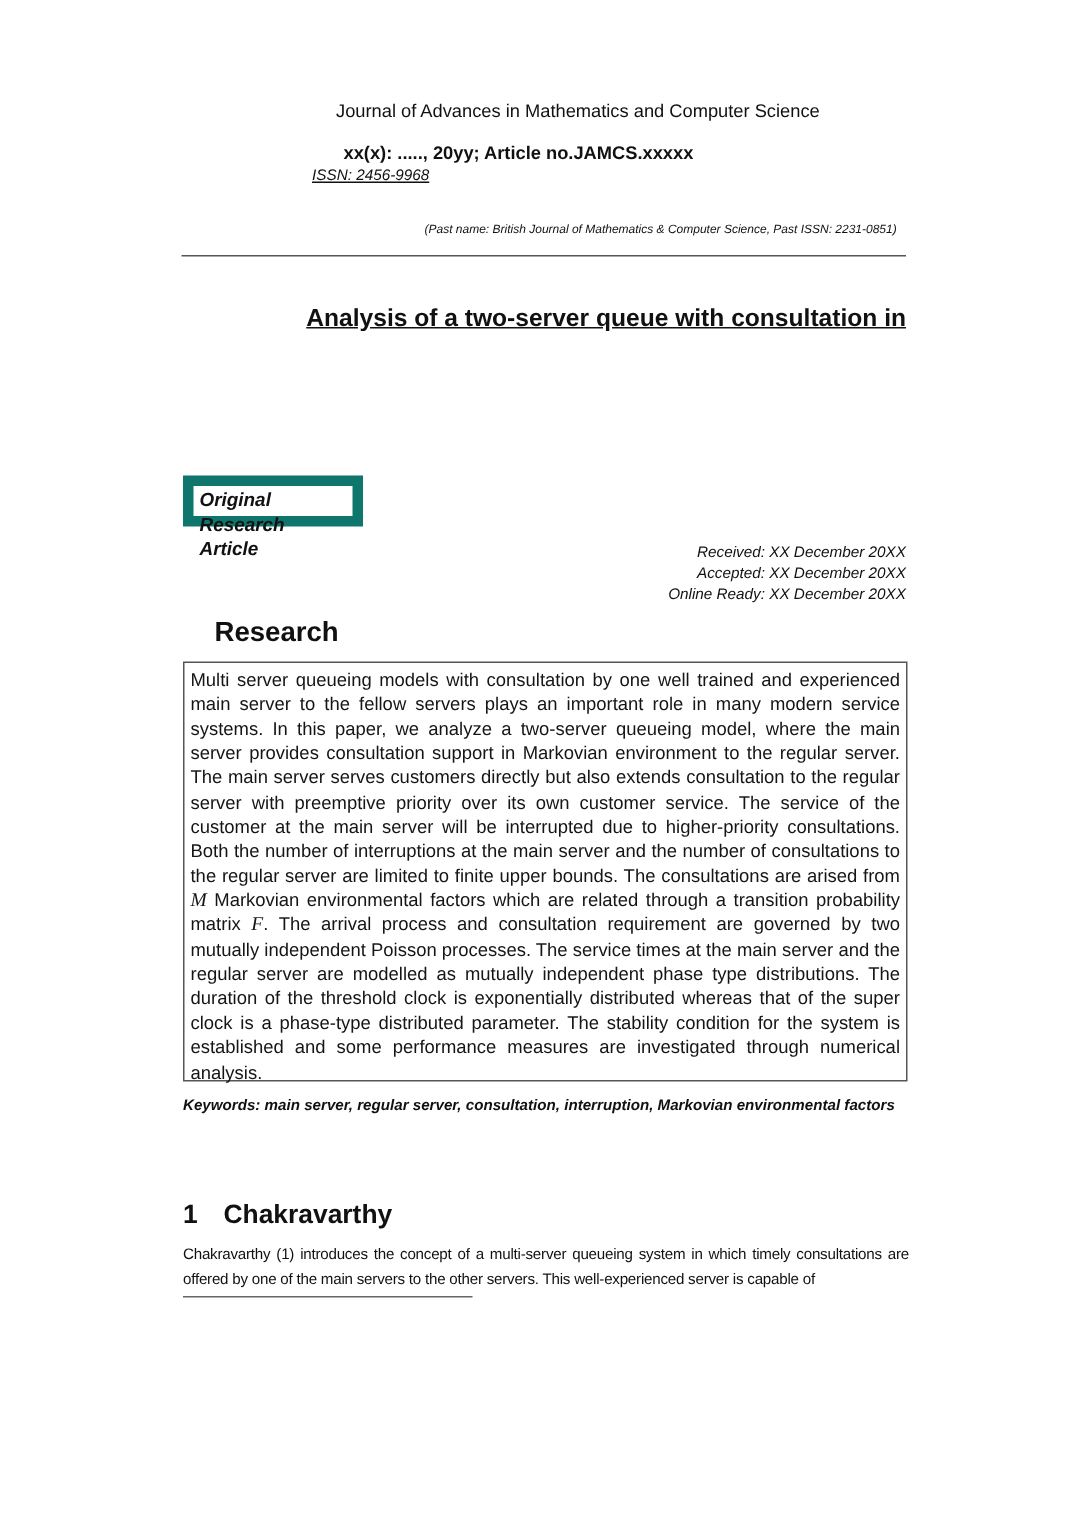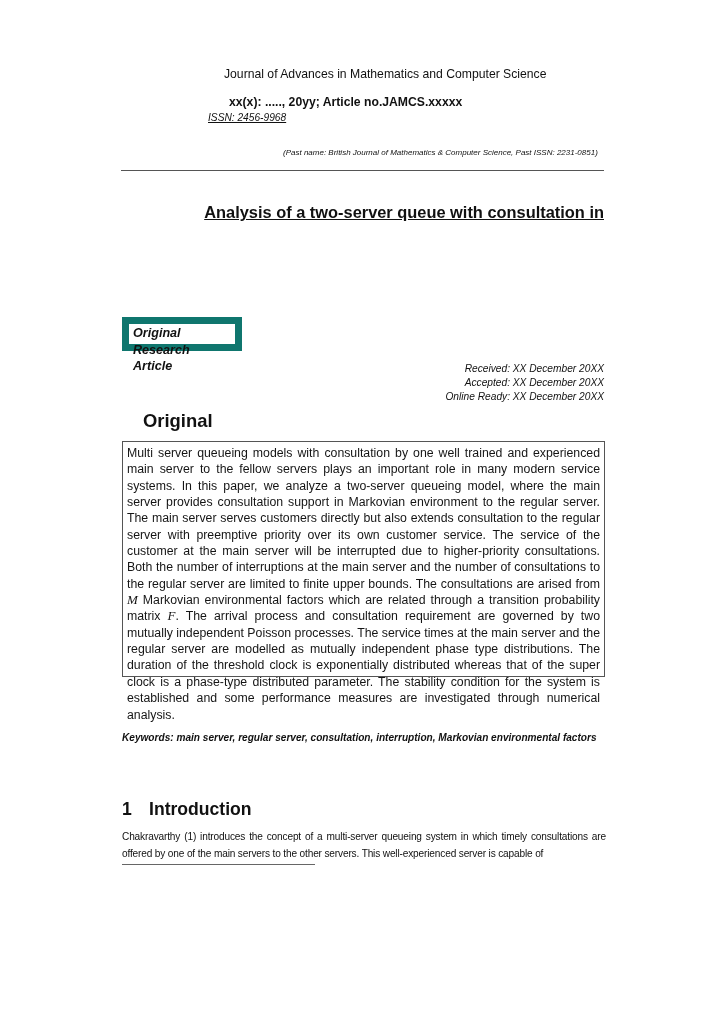--- a/index.html
+++ b/index.html
@@ -68,21 +68,21 @@
     font-size: 10.2px; font-style: italic;
     line-height: 13.8px;
   }
   .abstract-heading {
     left: 143px; top: 410px;
     font-size: 18.4px; font-weight: bold;
     white-space: nowrap;
   }
   .abstract-box {
     left: 122px; top: 441px;
-    width: 483px; height: 236px;
+    width: 483px; height: 280px;
     border: 1px solid #555;
     box-sizing: border-box;
     padding: 3px 4px 0 4px;
     font-size: 12.3px;
     line-height: 16.35px;
     text-align: justify;
     color: #151515;
   }
   .abstract-box .math { font-family: "Liberation Serif", serif; font-style: italic; font-size: 13px; }
   .keywords {
@@ -129,25 +129,25 @@
   <div>Original Research</div>
   <div>Article</div>
 </div>
 
 <div class="abs dates">
   <div>Received: XX December 20XX</div>
   <div>Accepted: XX December 20XX</div>
   <div>Online Ready: XX December 20XX</div>
 </div>
 
-<div class="abs abstract-heading">Original</div>
+<div class="abs abstract-heading">Research</div>
 
 <div class="abs abstract-box"><span>Multi server queueing models with consultation by one well trained and experienced main server to the fellow servers plays an important role in many modern service systems. In this paper, we analyze a two-server queueing model, where the main server provides consultation support in Markovian environment to the regular server. The main server serves customers directly but also extends consultation to the regular server with preemptive priority over its own customer service.  The service of the customer at the main server will be interrupted due to higher-priority consultations.  Both the number of interruptions at the main server and the number of consultations to the regular server are limited to finite upper bounds.  The consultations are arised from </span><span class="math">M</span><span> Markovian environmental factors which are related through a transition probability matrix </span><span class="math">F</span><span>.  The arrival process and consultation requirement are governed by two mutually independent Poisson processes. The service times at the main server and the regular server are modelled as mutually independent phase type distributions. The duration of the threshold clock is exponentially distributed whereas that of the super clock is a phase-type distributed parameter.  The stability condition for the system is established and some performance measures are investigated through numerical analysis.</span></div>
 
 <div class="abs keywords">Keywords: main server, regular server, consultation, interruption, Markovian environmental factors</div>
 
 <div class="abs section-heading">
-  <span class="num">1</span><span>Introduction</span>
+  <span class="num">1</span><span>Chakravarthy</span>
 </div>
 
 <div class="abs intro-text">Chakravarthy (1) introduces the concept of a multi-server queueing system in which timely consultations are offered by one of the main servers to the other servers.  This well-experienced server is capable of</div>
 
 <div class="abs foot-rule"></div>
 
 </body></html>

